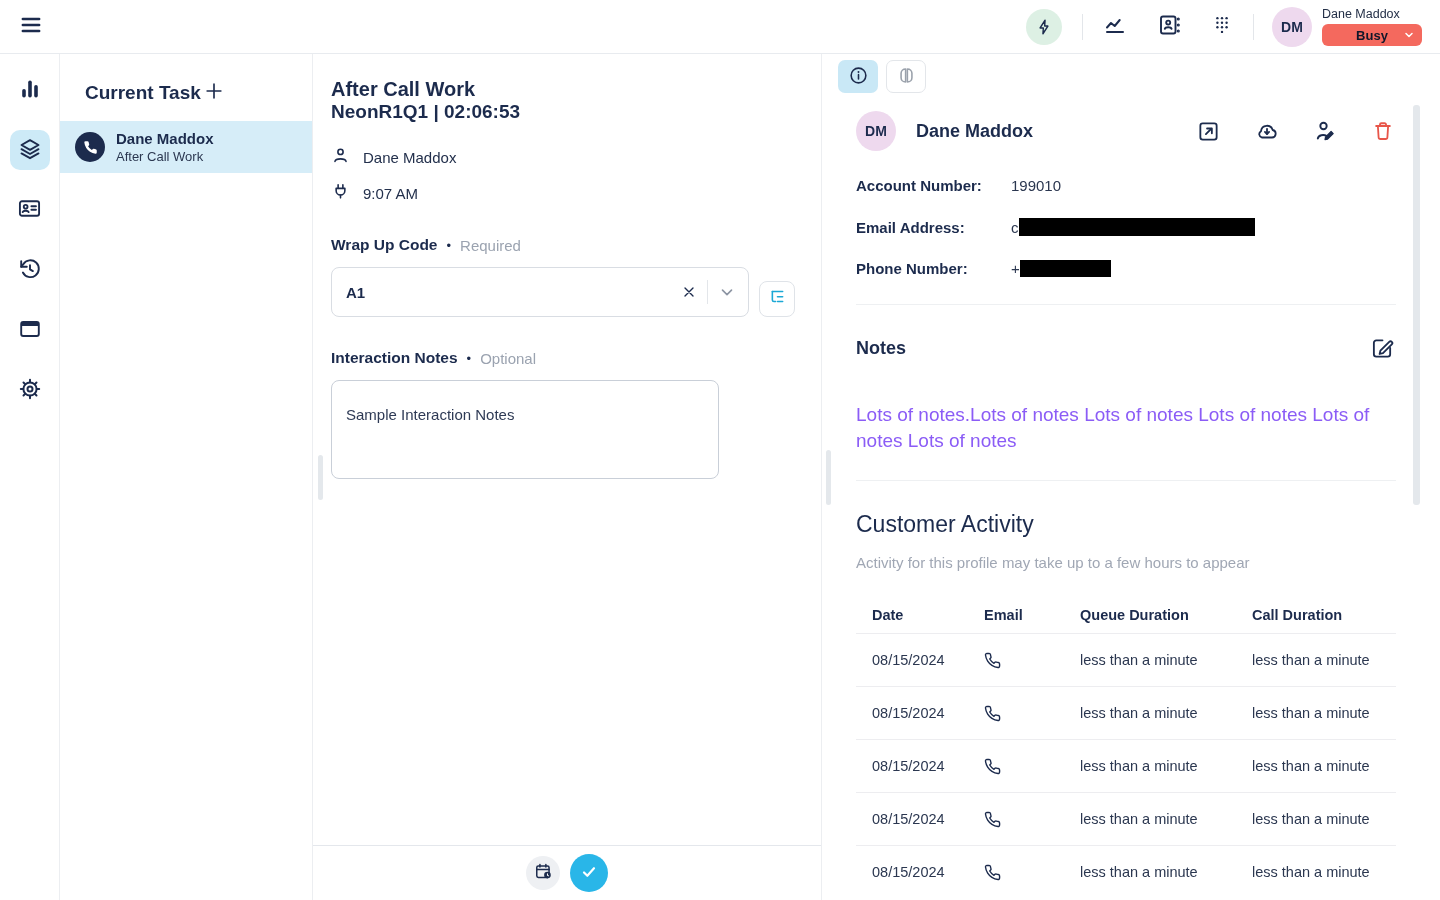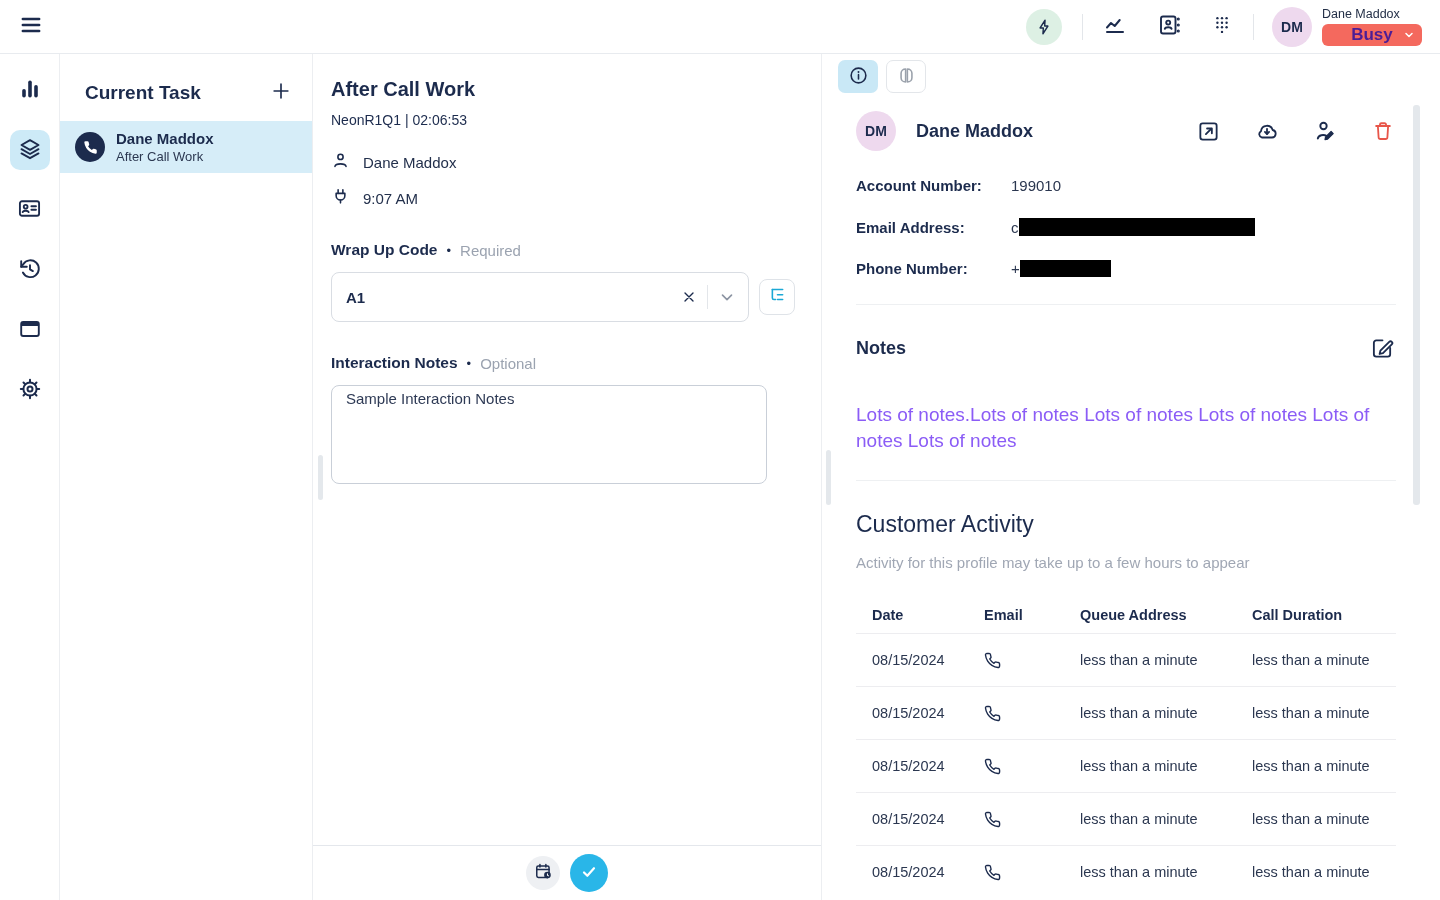--- a/index.html
+++ b/index.html
@@ -14,62 +14,62 @@
   .icon-btn { background:none; border:none; cursor:pointer; display:flex; align-items:center; justify-content:center; padding:2px; }
   .topbar-right { display:flex; align-items:center; }
   .bolt-circle { width:36px; height:36px; border-radius:50%; background:#ddf0e4; display:flex; align-items:center; justify-content:center; }
   .v-divider { width:1px; height:26px; background:#e3e6ea; margin:0 18px; }
   .top-icons { display:flex; align-items:center; gap:26px; }
   .avatar { border-radius:50%; background:#eed9ee; color:#1c2b4d; font-weight:bold; display:flex; align-items:center; justify-content:center; }
   .avatar.top { width:40px; height:40px; font-size:14px; margin-right:10px; }
   .user-block { display:flex; flex-direction:column; gap:3px; }
   .user-name { font-size:12.5px; color:#232f47; }
   .busy-btn { position:relative; width:100px; height:22px; background:#f4695e; border:none; border-radius:6px;
-    color:#4c1d95; font-weight:bold; font-size:17px; cursor:pointer; font-family:inherit; }
+    color:#0f172a; font-weight:bold; font-size:13px; cursor:pointer; font-family:inherit; }
   .busy-btn svg { position:absolute; right:7px; top:5px; }
 
   
   .sidebar { position:absolute; top:54px; left:0; bottom:0; width:60px; background:#fff;
     border-right:1px solid #eceef1; display:flex; flex-direction:column; align-items:center; padding-top:16px; gap:20px; }
   .side-item { width:40px; height:40px; border-radius:10px; display:flex; align-items:center; justify-content:center;
     background:none; border:none; cursor:pointer; }
   .side-item.active { background:#cdeaf7; }
 
   
   .task-panel { position:absolute; top:54px; left:60px; bottom:0; width:253px; background:#fff; border-right:1px solid #eceef1; }
-  .task-head { display:flex; align-items:center; justify-content:space-between; padding:24px 18px 14px 25px; }
+  .task-head { display:flex; align-items:center; padding:24px 18px 14px 25px; }
   .task-title { font-size:19px; font-weight:bold; color:#1c2b4d; }
   .task-item { display:flex; align-items:center; gap:11px; background:#d6edf8; padding:9px 10px 9px 15px; cursor:pointer; }
   .task-avatar { width:30px; height:30px; border-radius:50%; background:#1c2b4d; display:flex; align-items:center; justify-content:center; flex:none; }
   .task-name { font-size:15px; font-weight:bold; color:#1c2b4d; }
   .task-sub { font-size:13px; color:#2b3750; margin-top:2px; }
 
   
   .acw { position:absolute; top:54px; left:313px; bottom:0; width:509px; background:#fff; border-right:1px solid #eceef1; }
   .acw-inner { padding:24px 26px 0 18px; }
   .acw-title { font-size:20px; font-weight:bold; }
-  .acw-sub { font-size:14px; font-weight:normal; margin-top:11px; }
+  .acw-sub { font-size:19px; font-weight:bold; }
   .info-rows { margin-top:23px; display:flex; flex-direction:column; gap:14px; }
   .info-row { display:flex; align-items:center; gap:13px; font-size:15px; color:#23304c; }
   .field-label-row { display:flex; align-items:center; gap:9px; margin-top:32px; }
   .field-label { font-size:15.5px; font-weight:bold; color:#1c2b4d; }
   .bullet { color:#1c2b4d; font-size:13px; }
   .req { font-size:15px; color:#9ba3b0; }
-  .select-row { display:flex; align-items:center; gap:10px; margin-top:13px; }
+  .select-row { display:flex; align-items:flex-end; gap:10px; margin-top:13px; }
   .select-box { flex:1; height:50px; border:1px solid #d9dde3; border-radius:8px; display:flex; align-items:center;
     padding:0 10px 0 14px; background:#fff; cursor:pointer; }
   .select-text { flex:1; min-width:0; }
   .select-value { font-size:15px; font-weight:bold; color:#1c2b4d; }
   .select-group { display:flex; align-items:center; gap:5px; font-size:12px; color:#8d95a3; margin-top:2px; }
   .select-controls { display:flex; align-items:center; }
   .sel-divider { width:1px; height:24px; background:#e3e6ea; margin:0 8px; }
   .tree-btn { width:36px; height:36px; border:1px solid #dfe3e8; border-radius:8px; background:#fff; cursor:pointer;
     display:flex; align-items:center; justify-content:center; flex:none; }
-  .notes-area { width:436px; height:99px; margin-top:13px; border:1px solid #c9cfd8; border-radius:8px;
-    padding:4px 14px; font-size:15px; color:#2e3a55; font-family:inherit; resize:none; outline:none; }
+  .notes-area { width:388px; height:99px; margin-top:13px; border:1px solid #c9cfd8; border-radius:8px;
+    padding:25px 14px; font-size:15px; color:#2e3a55; font-family:inherit; resize:none; outline:none; }
   .acw-footer { position:absolute; left:0; right:0; bottom:0; height:55px; border-top:1px solid #e4e7ec;
     display:flex; align-items:center; justify-content:center; gap:10px; background:#fff; }
   .sched-btn { width:34px; height:34px; border-radius:50%; background:#eef0f3; border:none; cursor:pointer;
     display:flex; align-items:center; justify-content:center; }
   .check-btn { width:38px; height:38px; border-radius:50%; background:#29b6e8; border:none; cursor:pointer;
     display:flex; align-items:center; justify-content:center; }
 
   
   .profile { position:absolute; top:54px; left:822px; right:0; bottom:0; background:#fff; }
   .tabs { display:flex; gap:8px; padding:6px 0 0 16px; }
@@ -441,21 +441,21 @@
 
       <div class="h-divider"></div>
 
       <h2 class="activity-title">Customer Activity</h2>
       <div class="activity-sub">Activity for this profile may take up to a few hours to appear</div>
 
       <div class="table">
         <div class="t-row t-head">
           <span>Date</span>
           <span>Email</span>
-          <span>Queue Address</span>
+          <span>Queue Duration</span>
           <span>Call Duration</span>
         </div>
 
         <div class="t-row t-data">
           <span>08/15/2024</span>
           <span class="cell-icon">
               <svg width="17" height="17" viewBox="0 0 24 24" fill="none" stroke="#1c2b4d" stroke-width="2" stroke-linejoin="round">
                 <path d="M22 16.92v3a2 2 0 0 1-2.18 2 19.79 19.79 0 0 1-8.63-3.07 19.5 19.5 0 0 1-6-6 19.79 19.79 0 0 1-3.07-8.67A2 2 0 0 1 4.11 2h3a2 2 0 0 1 2 1.72 12.84 12.84 0 0 0 .7 2.81 2 2 0 0 1-.45 2.11L8.09 9.91a16 16 0 0 0 6 6l1.27-1.27a2 2 0 0 1 2.11-.45 12.84 12.84 0 0 0 2.81.7A2 2 0 0 1 22 16.92z"></path>
               </svg>
             </span>

